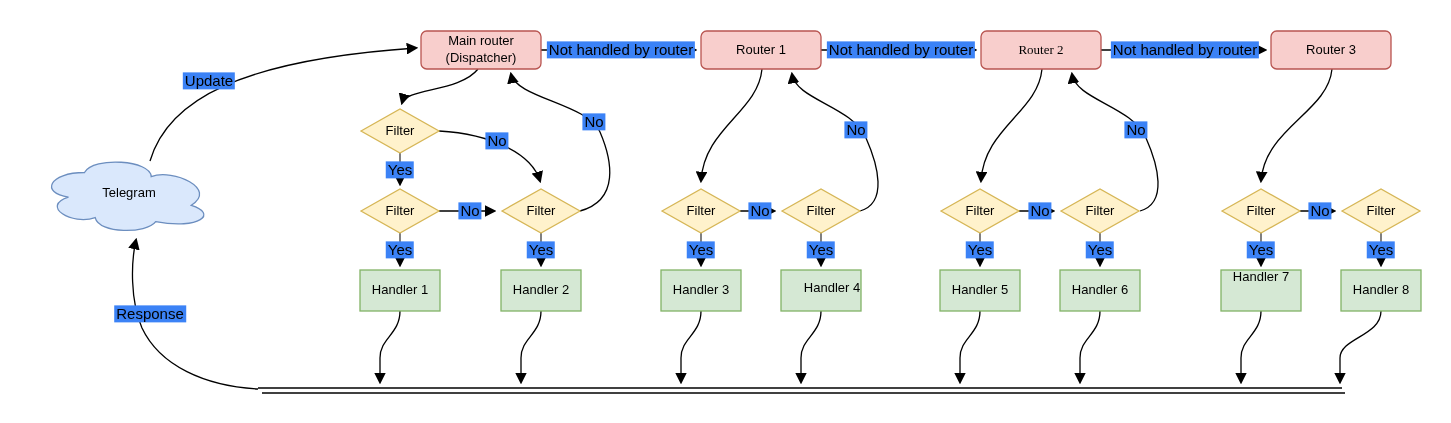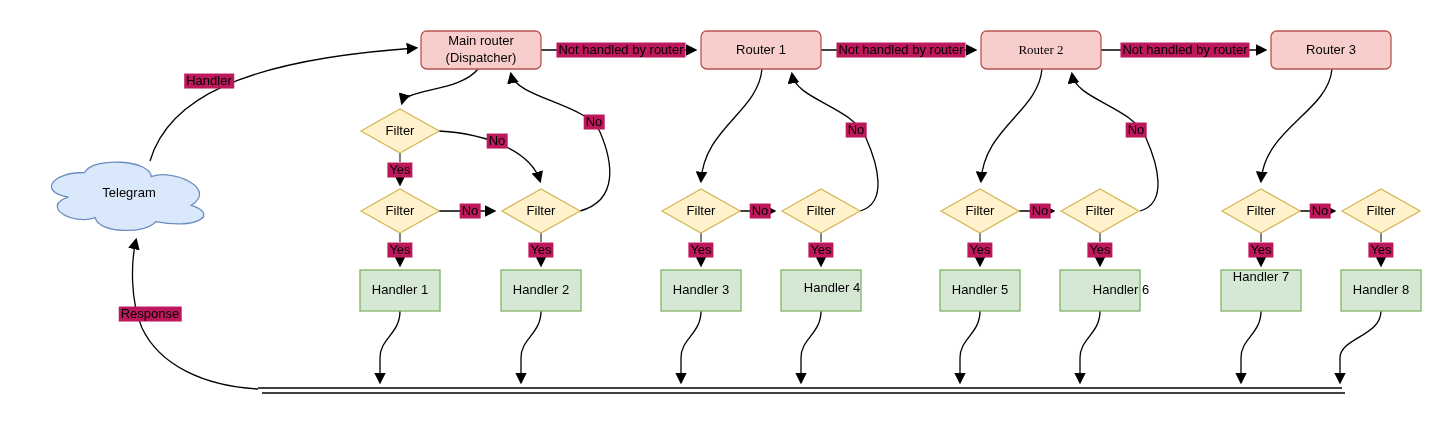--- a/index.html
+++ b/index.html
@@ -3,21 +3,21 @@
 <meta charset="utf-8">
 <style>
   html,body{margin:0;padding:0;background:#ffffff;}
   .canvas{
     position:relative;width:1451px;height:423px;background:#ffffff;overflow:hidden;
     font-family:"Liberation Sans","DejaVu Sans",sans-serif;color:#000;
   }
   .canvas svg{position:absolute;left:0;top:0;}
   .lbl{
     position:absolute;transform:translate(-50%,-50%);
-    background:#be185d;font-size:13px;line-height:1.15;white-space:nowrap;
+    background:#3b82f6;font-size:15px;line-height:1.15;white-space:nowrap;
     padding:0 2px;text-align:left;
   }
   .dlbl{ 
     position:absolute;transform:translate(-50%,-50%);
     font-size:13px;line-height:1.1;white-space:nowrap;text-align:center;
   }
   .nodelbl{
     position:absolute;display:flex;flex-direction:column;
     align-items:center;justify-content:center;text-align:center;
     font-size:13px;line-height:1.3;
@@ -150,25 +150,25 @@
   <div class="dlbl" style="left:980px;top:211px;">Filter</div>
   <div class="dlbl" style="left:1100px;top:211px;">Filter</div>
   <div class="dlbl" style="left:1261px;top:211px;">Filter</div>
   <div class="dlbl" style="left:1381px;top:211px;">Filter</div>
 
   <div class="nodelbl" style="left:360px;top:270px;width:80px;height:41px;">Handler 1</div>
   <div class="nodelbl" style="left:501px;top:270px;width:80px;height:41px;text-align:right;">Handler 2</div>
   <div class="nodelbl" style="left:661px;top:270px;width:80px;height:41px;">Handler 3</div>
   <div class="nodelbl" style="left:792px;top:270px;width:80px;height:37px;">Handler 4</div>
   <div class="nodelbl" style="left:940px;top:270px;width:80px;height:41px;">Handler 5</div>
-  <div class="nodelbl" style="left:1060px;top:270px;width:80px;height:41px;padding-left:21px;">Handler 6</div>
+  <div class="nodelbl" style="left:1060px;top:270px;width:80px;height:41px;">Handler 6</div>
   <div class="nodelbl" style="left:1221px;top:257px;width:80px;height:41px;">Handler 7</div>
   <div class="nodelbl" style="left:1341px;top:270px;width:80px;height:41px;">Handler 8</div>
 
-  <div class="lbl" style="left:209px;top:81px;">Handler</div>
+  <div class="lbl" style="left:209px;top:81px;">Update</div>
   <div class="lbl" style="left:150px;top:314px;">Response</div>
 
   <div class="lbl" style="left:621px;top:50px;">Not handled by router</div>
   <div class="lbl" style="left:901px;top:50px;">Not handled by router</div>
   <div class="lbl" style="left:1185px;top:50px;">Not handled by router</div>
 
   <div class="lbl" style="left:400px;top:170px;">Yes</div>
   <div class="lbl" style="left:400px;top:250px;">Yes</div>
   <div class="lbl" style="left:541px;top:250px;">Yes</div>
   <div class="lbl" style="left:701px;top:250px;">Yes</div>

